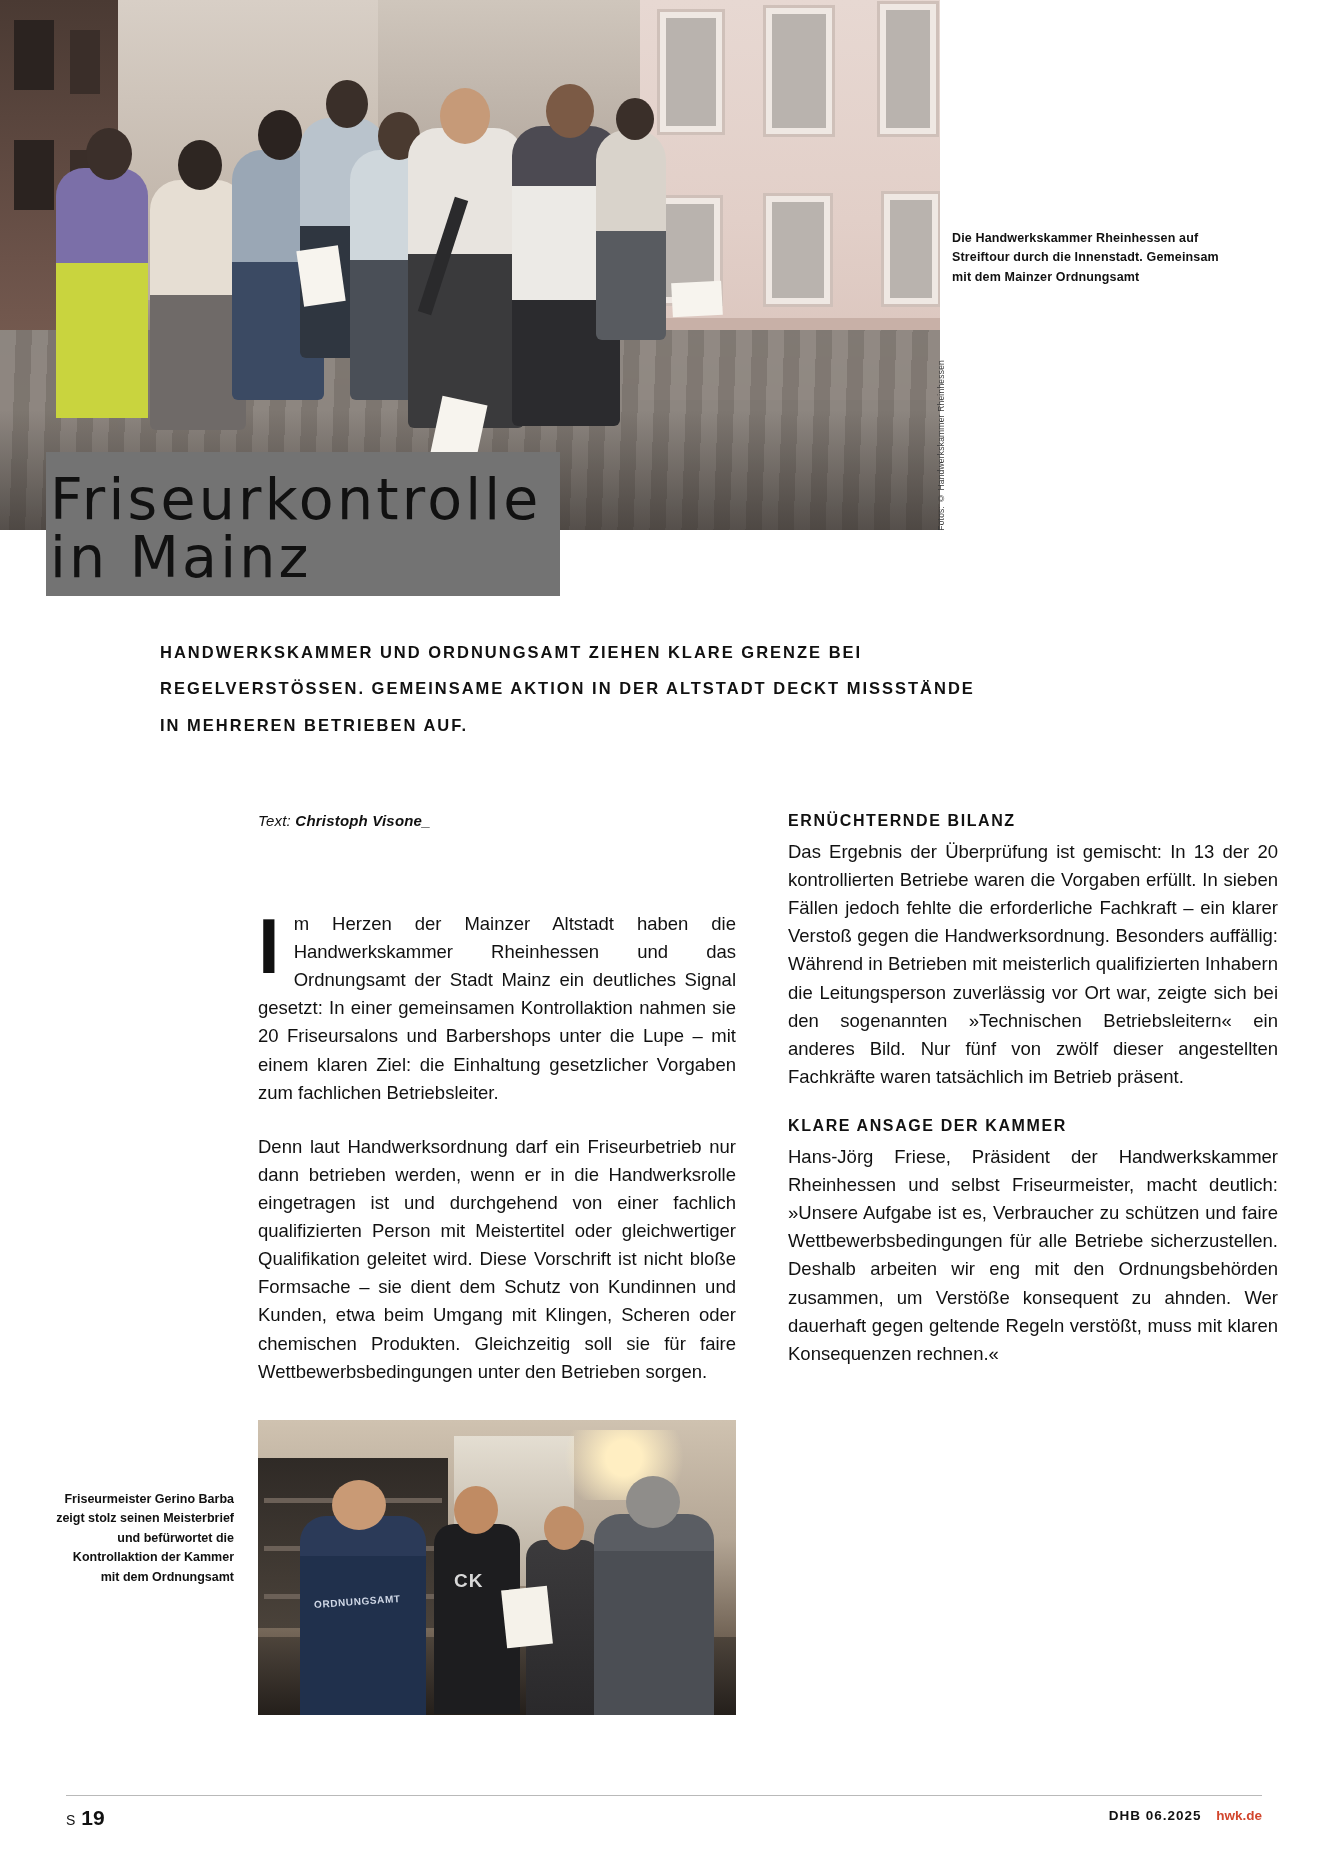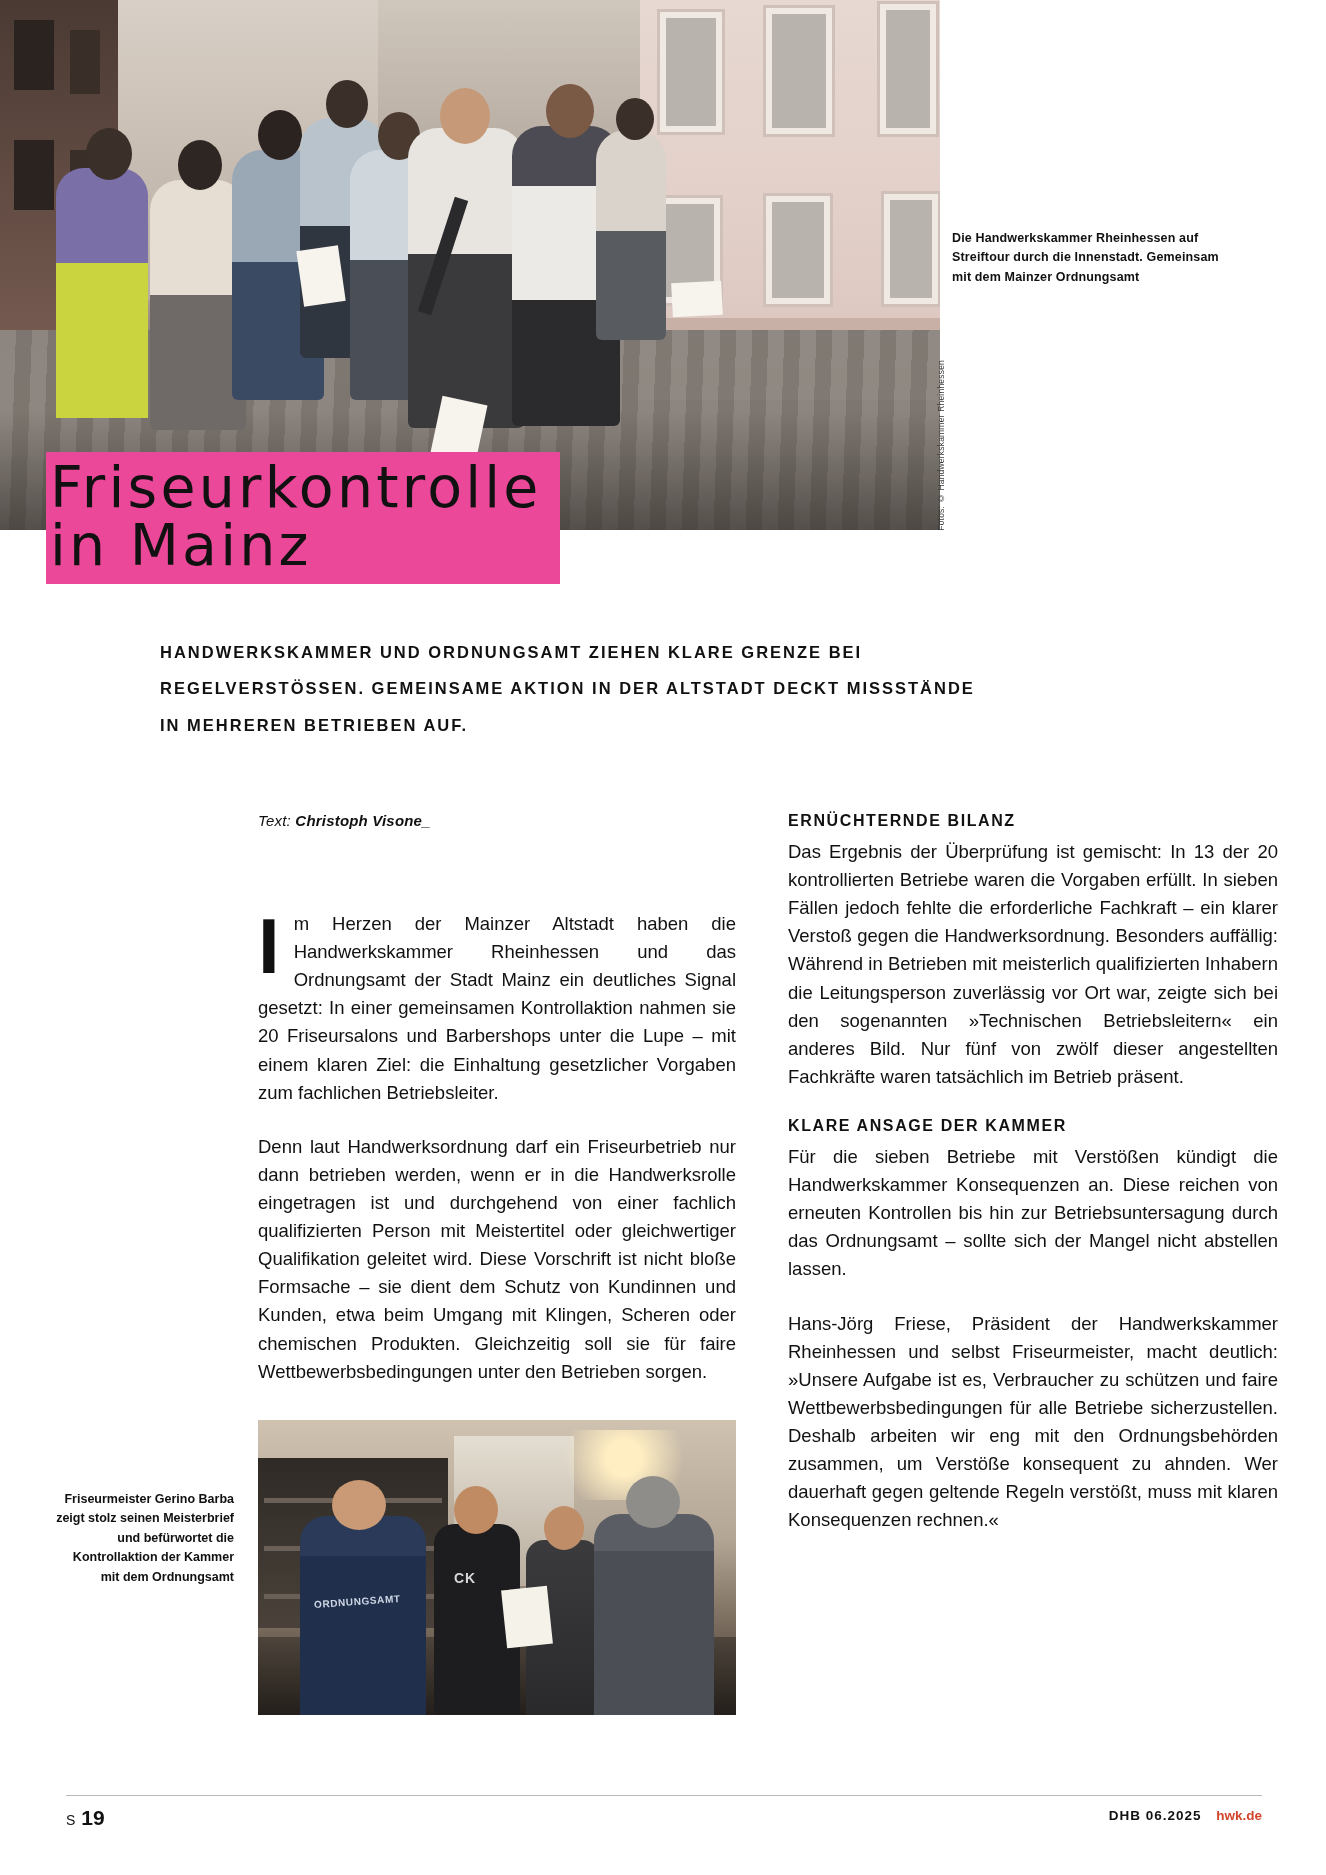--- a/index.html
+++ b/index.html
@@ -131,22 +131,22 @@
     letter-spacing:.2px;
     writing-mode:vertical-rl;
     transform:rotate(180deg);
     white-space:nowrap;
   }
 
   
   .headline-block {
     position:absolute;
     left:46px; top:452px;
-    background:#ec4899;
-    padding:6px 18px 10px 4px;
+    background:#737373;
+    padding:18px 18px 10px 4px;
   }
   .headline {
     font-family:"DejaVu Sans", sans-serif;
     font-weight:400;
     font-size:57px;
     line-height:1.02;
     letter-spacing:3.2px;
     color:#111;
     white-space:pre-line;
   }
@@ -232,21 +232,21 @@
   .photo2 .q3 { position:absolute; left:268px; top:120px; width:74px; height:175px; background:linear-gradient(180deg,#3b3a3c,#2a292b); border-radius:18px 18px 0 0; }
   .photo2 .q3h { position:absolute; left:286px; top:86px; width:40px; height:44px; background:#bf8e68; border-radius:50%; }
   .photo2 .q4 { position:absolute; left:336px; top:94px; width:120px; height:205px; background:linear-gradient(180deg,#5a5d63 0 18%,#4b4e54 18% 100%); border-radius:26px 26px 0 0; }
   .photo2 .q4h { position:absolute; left:368px; top:56px; width:54px; height:52px; background:#8f8d8a; border-radius:50%; }
   .photo2 .doc { position:absolute; left:246px; top:168px; width:46px; height:58px; background:#f5f2ea; transform:rotate(-6deg); }
   .photo2 .amt {
     position:absolute; left:56px; top:176px;
     font-size:10px; font-weight:700; color:#cfd7e6; letter-spacing:.6px;
     transform:rotate(-4deg);
   }
-  .photo2 .ck { position:absolute; left:196px; top:150px; font-size:14px; font-weight:700; color:#d8d8d8; letter-spacing:1px; }
+  .photo2 .ck { position:absolute; left:196px; top:150px; font-size:19px; font-weight:700; color:#d8d8d8; letter-spacing:1px; }
 
   
   .caption-left {
     position:absolute;
     left:56px; top:1490px;
     width:178px;
     text-align:right;
     font-size:12.5px;
     line-height:1.55;
     font-weight:700;
@@ -365,21 +365,20 @@
   <div class="amt">ORDNUNGSAMT</div>
   <div class="ck">CK</div>
 </div>
 
 <div class="caption-left">Friseurmeister Gerino Barba zeigt stolz seinen Meisterbrief und befürwortet die Kontrollaktion der Kammer mit dem Ordnungsamt</div>
 
 <div class="col-right">
   <h3 class="kicker">Ernüchternde Bilanz</h3>
   <p class="body">Das Ergebnis der Überprüfung ist gemischt: In 13 der 20 kontrollierten Betriebe waren die Vorgaben erfüllt. In sieben Fällen jedoch fehlte die erforderliche Fachkraft – ein klarer Verstoß gegen die Handwerksordnung. Besonders auffällig: Während in Betrieben mit meisterlich qualifizierten Inhabern die Leitungsperson zuverlässig vor Ort war, zeigte sich bei den sogenannten »Technischen Betriebsleitern« ein anderes Bild. Nur fünf von zwölf dieser angestellten Fachkräfte waren tatsächlich im Betrieb präsent.</p>
   <h3 class="kicker">Klare Ansage der Kammer</h3>
-  <p class="body">Für die sieben Betriebe mit Verstößen kündigt die Handwerkskammer Konsequenzen an. Diese reichen von erneuten Kontrollen bis hin zur Betriebsuntersagung durch das Ordnungsamt – sollte sich der Mangel nicht abstellen lassen.</p>
   <p class="body">Hans-Jörg Friese, Präsident der Handwerkskammer Rheinhessen und selbst Friseurmeister, macht deutlich: »Unsere Aufgabe ist es, Verbraucher zu schützen und faire Wettbewerbsbedingungen für alle Betriebe sicherzustellen. Deshalb arbeiten wir eng mit den Ordnungsbehörden zusammen, um Verstöße konsequent zu ahnden. Wer dauerhaft gegen geltende Regeln verstößt, muss mit klaren Konsequenzen rechnen.«</p>
 </div>
 
 <div class="footer-rule"></div>
 <div class="page-num">
   <span>S</span>
   <span class="big">19</span>
 </div>
 <div class="footer-right">
   <span>DHB 06.2025</span>

